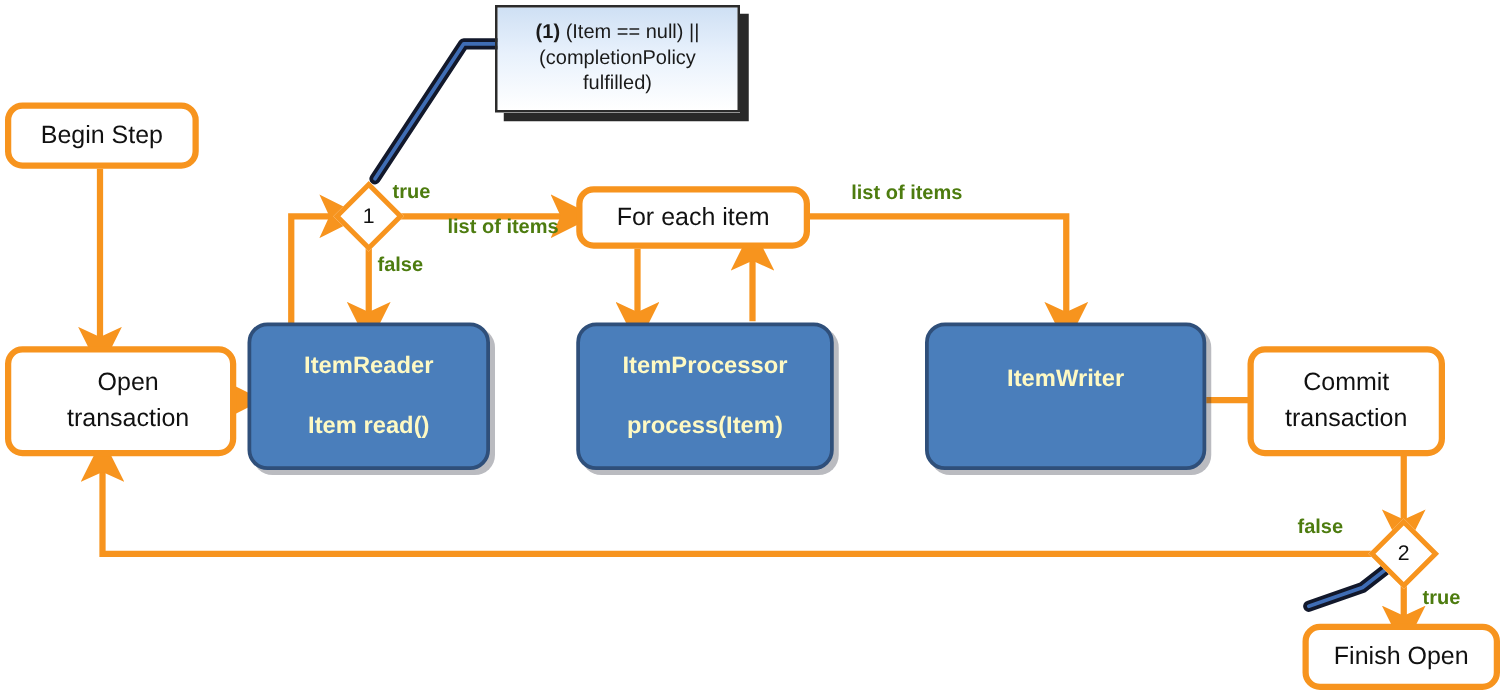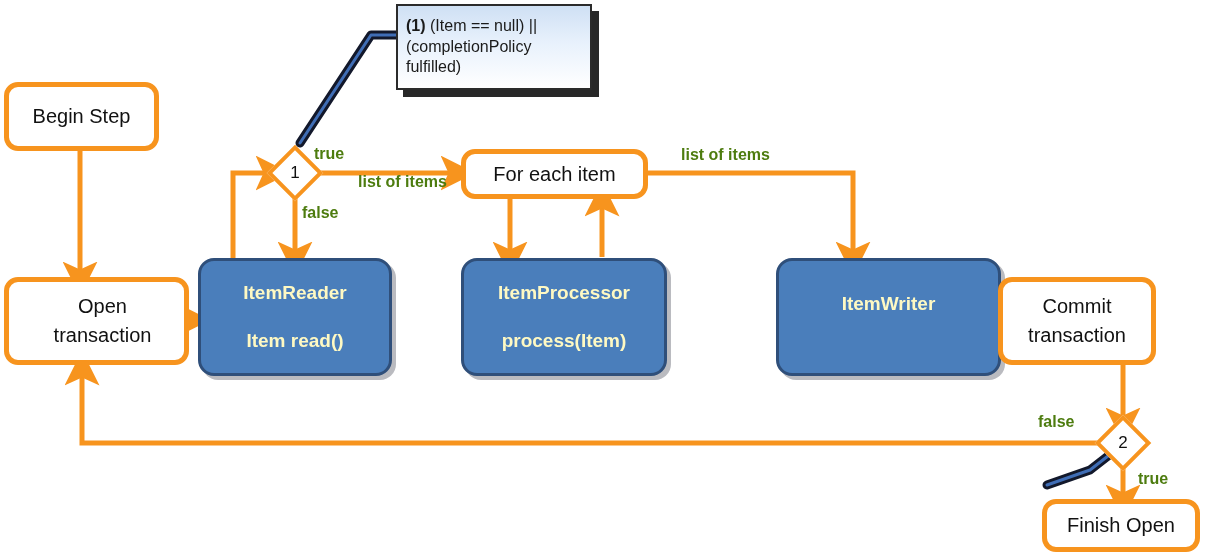--- a/index.html
+++ b/index.html
@@ -88,21 +88,21 @@
   
   .note {
     position: absolute;
     box-sizing: border-box;
     border: 2px solid #2b2b2b;
     background: linear-gradient(to bottom, #cfe0f4 0%, #e8f1fc 45%, #ffffff 100%);
     box-shadow: 7px 7px 0 rgba(10,10,10,0.88);
     display: flex;
     align-items: center;
     justify-content: center;
-    text-align: left;
+    text-align: center;
     font-size: 16px;
     color: #1a1a1a;
     line-height: 1.28;
     padding: 4px 8px;
   }
   .note b { font-weight: bold; }
 </style>
 </head>
 <body>
 
@@ -142,21 +142,21 @@
       <path d="M1100,443 L82,443 L82,370"></path>
     </g>
 
     <path d="M300,143 L371,35 L399,35" stroke="#12182b" stroke-width="9" fill="none" stroke-linecap="round" stroke-linejoin="round"></path>
     <path d="M300,143 L371,35 L399,35" stroke="#3f6db5" stroke-width="3" fill="none" stroke-linecap="round" stroke-linejoin="round"></path>
 
     <path d="M1047,485 L1090,470 L1108,456" stroke="#12182b" stroke-width="9" fill="none" stroke-linecap="round" stroke-linejoin="round"></path>
     <path d="M1047,485 L1090,470 L1108,456" stroke="#3f6db5" stroke-width="3" fill="none" stroke-linecap="round" stroke-linejoin="round"></path>
   </svg>
 
-  <div class="node node-white" style="left:4px; top:82px; width:155px; height:69px;">
+  <div class="node node-white" style="left:4px; top:82px; width:155px; height:53px;">
     <span>Begin Step</span>
   </div>
 
   <div class="node node-white" style="left:4px; top:277px; width:185px; height:88px;padding-left:12px;">
     <span>Open</span>
     <span>transaction</span>
   </div>
 
   <div class="node node-blue" style="left:198px; top:258px; width:194px; height:118px;">
     <span class="line1">ItemReader</span>
@@ -165,21 +165,21 @@
 
   <div class="node node-blue" style="left:461px; top:258px; width:206px; height:118px;">
     <span class="line1">ItemProcessor</span>
     <span>process(Item)</span>
   </div>
 
   <div class="node node-white" style="left:461px; top:149px; width:187px; height:50px;">
     <span>For each item</span>
   </div>
 
-  <div class="node node-blue" style="left:740px; top:258px; width:225px; height:118px;margin-left:36px;">
+  <div class="node node-blue" style="left:740px; top:258px; width:225px; height:118px;">
     <span class="line1">ItemWriter</span>
   </div>
 
   <div class="node node-white" style="left:998px; top:277px; width:158px; height:88px;">
     <span>Commit</span>
     <span>transaction</span>
   </div>
 
   <div class="node node-white" style="left:1042px; top:499px; width:158px; height:53px;">
     <span>Finish Open</span>

